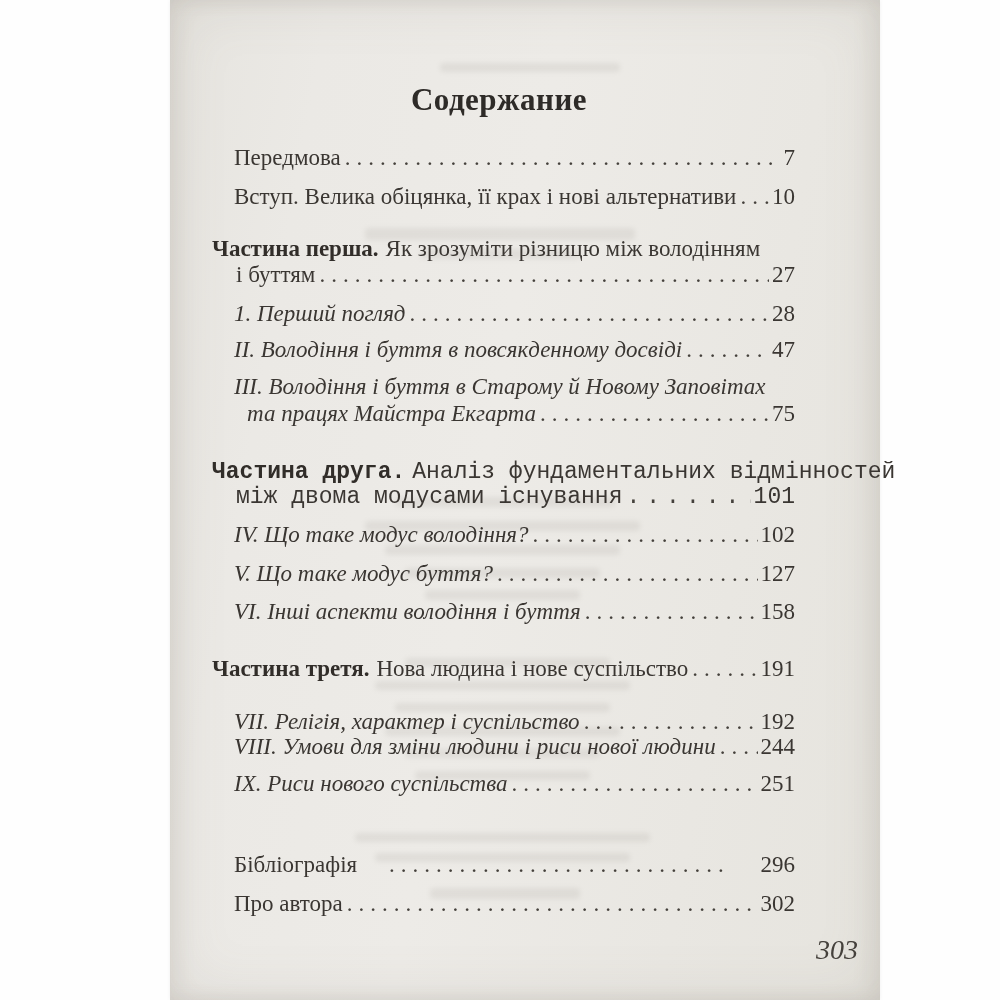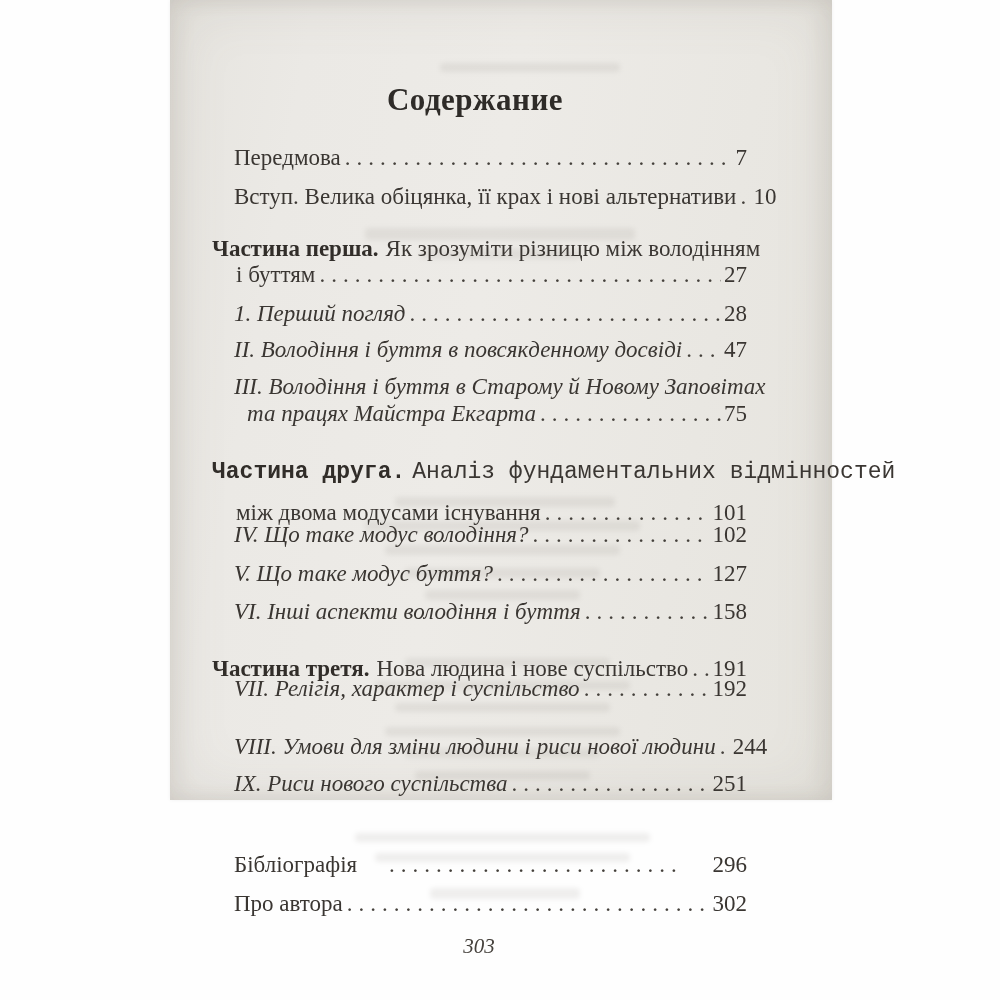--- a/index.html
+++ b/index.html
@@ -3,28 +3,29 @@
 <meta charset="utf-8">
 <style>
   html,body{margin:0;padding:0;}
   body{
     width:1000px;height:1000px;overflow:hidden;
     background:#fefefe;
     font-family:"Liberation Serif","DejaVu Serif",serif;
     position:relative;
   }
   .book-page{
-    position:absolute;left:170px;top:0;width:662px;height:800px;
+    position:absolute;left:170px;top:0;width:662px;height:1000px;
     background:linear-gradient(100deg,#e6e4df 0%,#ebe9e5 18%,#edebe7 45%,#e9e7e2 75%,#e6e4de 100%);
     box-shadow:
       inset 0 0 60px rgba(125,118,106,0.14),
       inset -10px 0 18px rgba(125,118,106,0.10),
       inset 10px 0 18px rgba(125,118,106,0.08),
       0 0 4px rgba(0,0,0,0.06);
     color:#3a3632;
+    padding-left:48px;
   }
   .page-title{
     position:absolute;top:82px;left:0;width:100%;
     text-align:center;transform:translateX(-26px);
     font-size:31px;font-weight:bold;color:#2e2b28;
     letter-spacing:0.5px;
   }
   .row{
     position:absolute;right:85px;display:flex;align-items:baseline;
     font-size:23px;line-height:26px;white-space:nowrap;
@@ -40,22 +41,22 @@
     flex:1 1 auto;overflow:hidden;white-space:nowrap;
     margin:0 3px 0 4px;color:#44403b;min-width:10px;
   }
   .leader::after{
     content:"...........................................................................";
     letter-spacing:6px;
   }
   .pg{flex:0 0 auto;color:#3a3632;}
   .folio{
     position:absolute;top:934px;left:0;width:100%;
-    text-align:center;transform:translateX(-22px);
-    font-size:21px;font-style:italic;color:#45413c;
+    text-align:right;transform:translateX(-22px);
+    font-size:28px;font-style:italic;color:#45413c;
   }
   .ghost{
     position:absolute;background:#8a857e;opacity:0.13;
     filter:blur(2.5px);border-radius:4px;pointer-events:none;
   }
 </style>
 </head>
 <body>
 
 <div class="book-page">
@@ -120,21 +121,21 @@
   <div class="row l-cont2" style="top:401px;text-align:center;">
     <span class="italic">та працях Майстра Екгарта</span>
     <span class="leader"></span>
     <span class="pg">75</span>
   </div>
 
   <div class="row l-part" style="top:459px;font-family:Liberation Mono, monospace;">
     <span class="part-name">Частина друга.</span>
     <span class="part-rest">Аналіз фундаментальних відмінностей</span>
   </div>
-  <div class="row l-cont" style="top:500px;">
+  <div class="row l-cont" style="top:484px;font-family:Liberation Mono, monospace;">
     <span>між двома модусами існування</span>
     <span class="leader"></span>
     <span class="pg">101</span>
   </div>
 
   <div class="row l-entry" style="top:522px;">
     <span class="italic">IV. Що таке модус володіння?</span>
     <span class="leader"></span>
     <span class="pg">102</span>
   </div>
@@ -151,21 +152,21 @@
     <span class="pg">158</span>
   </div>
 
   <div class="row l-part" style="top:656px;">
     <span class="part-name">Частина третя.</span>
     <span class="part-rest">Нова людина і нове суспільство</span>
     <span class="leader"></span>
     <span class="pg">191</span>
   </div>
 
-  <div class="row l-entry" style="top:676px;">
+  <div class="row l-entry" style="top:709px;">
     <span class="italic">VII. Релігія, характер і суспільство</span>
     <span class="leader"></span>
     <span class="pg">192</span>
   </div>
 
   <div class="row l-entry" style="top:734px;">
     <span class="italic">VIII. Умови для зміни людини і риси нової людини</span>
     <span class="leader"></span>
     <span class="pg">244</span>
   </div>

